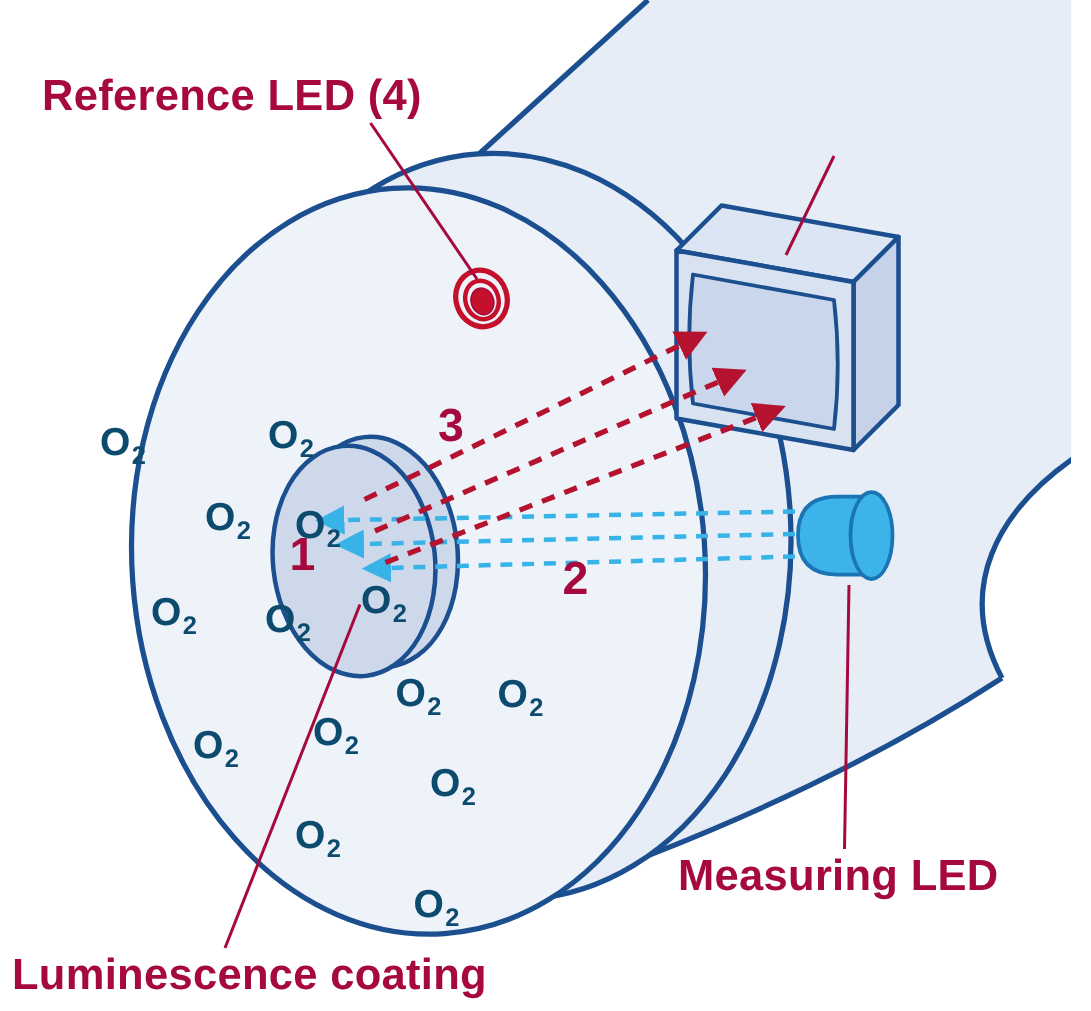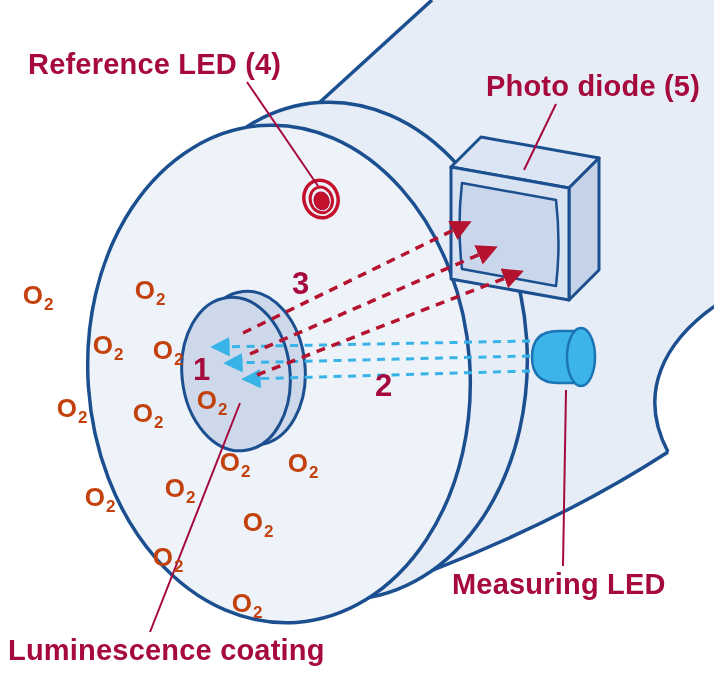--- a/index.html
+++ b/index.html
@@ -9,22 +9,22 @@
   }
   .stage svg{position:absolute;left:0;top:0;}
   .label{
     position:absolute;color:#a6093d;font-size:29px;font-weight:700;
     letter-spacing:0.2px;white-space:nowrap;
   }
   .num{
     position:absolute;color:#a6093d;font-size:31px;font-weight:700;
   }
   .o2{
-    position:absolute;color:#c2410c;font-size:26px;font-weight:700;
-    transform:translate(-50%,-50%);white-space:nowrap;
+    position:absolute;color:#0c4a6e;font-size:26px;font-weight:700;
+    transform:translate(-50%,-50%);white-space:nowrap;margin-left:44px;
   }
   .o2 .o2sub{font-size:17px;position:relative;top:6px;margin-left:1px;}
 </style>
 </head>
 <body>
 
 <div class="stage">
 
   <svg width="727" height="674" viewBox="0 0 727 674">
     <defs>
@@ -82,21 +82,20 @@
 
     <g stroke="#a6093d" stroke-width="2" fill="none">
       <line x1="247" y1="82" x2="318" y2="186"></line>
       <line x1="556" y1="104" x2="524" y2="170"></line>
       <line x1="563" y1="566" x2="566" y2="390"></line>
       <line x1="150" y1="632" x2="240" y2="403"></line>
     </g>
   </svg>
 
   <div class="label" style="left:28px;top:48px;">Reference LED (4)</div>
-  <div class="label" style="left:486px;top:70px;">Photo diode (5)</div>
   <div class="label" style="left:8px;top:634px;">Luminescence coating</div>
   <div class="label" style="left:452px;top:568px;">Measuring LED</div>
 
   <div class="num" style="left:193px;top:352px;">1</div>
   <div class="num" style="left:375px;top:368px;">2</div>
   <div class="num" style="left:292px;top:266px;">3</div>
 
 <span class="o2" style="left: 38px; top: 295px;"><span>O</span><span class="o2sub">2</span></span>
     <span class="o2" style="left: 150px; top: 290px;"><span>O</span><span class="o2sub">2</span></span>
     <span class="o2" style="left: 108px; top: 345px;"><span>O</span><span class="o2sub">2</span></span>

